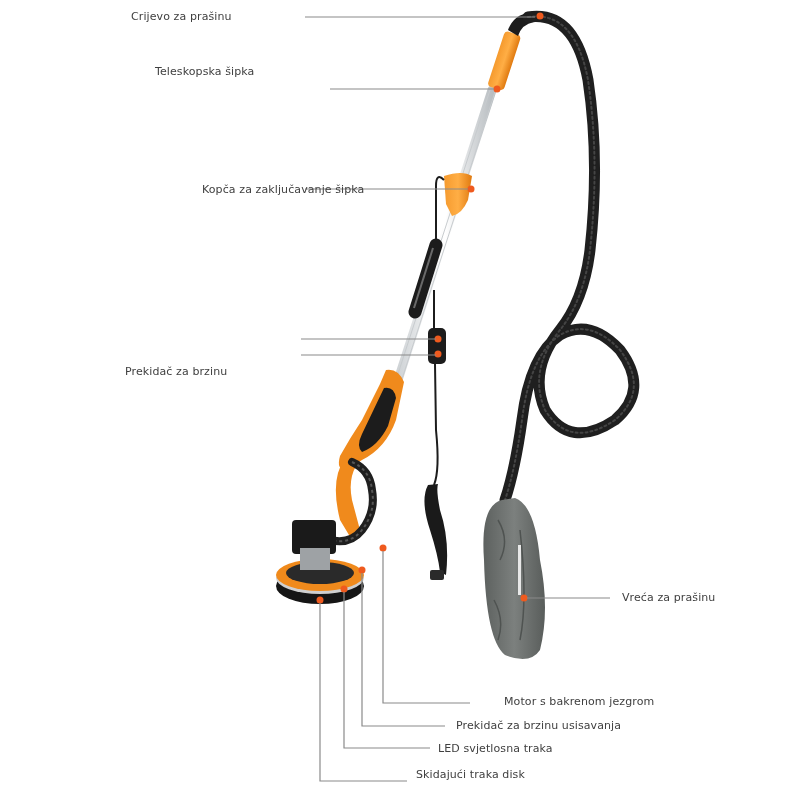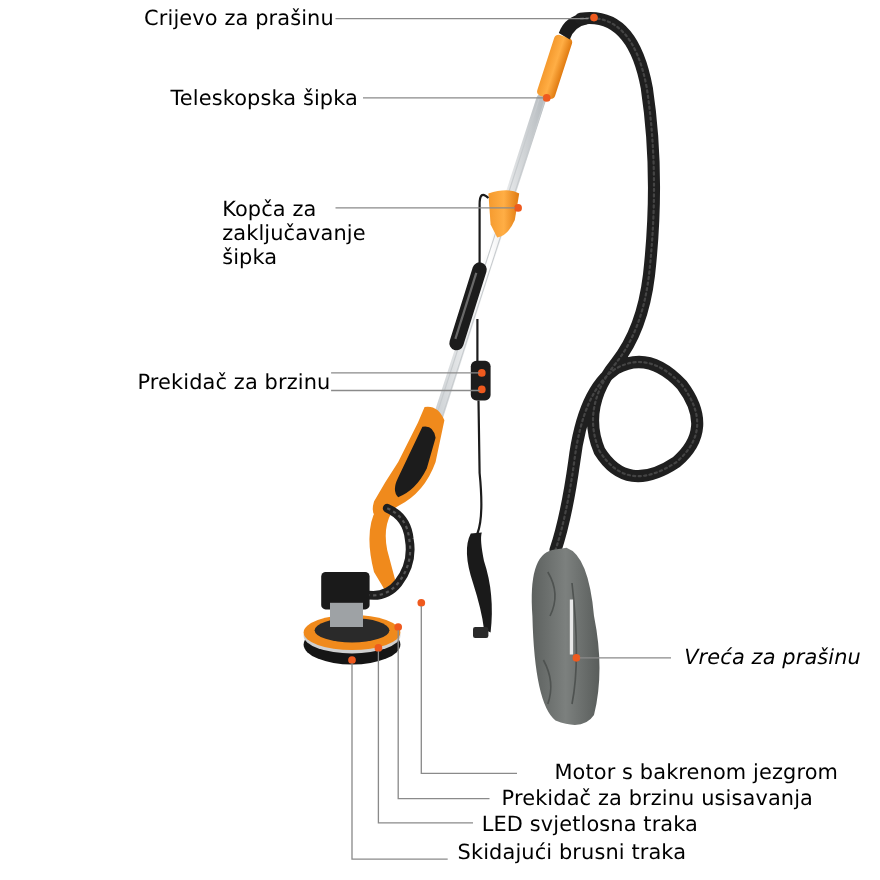--- a/index.html
+++ b/index.html
@@ -1,22 +1,22 @@
 <!DOCTYPE html>
 <html><head>
 <meta charset="utf-8">
 <style>
   html, body { margin: 0; padding: 0; background: #ffffff; }
   #stage { position: relative; width: 800px; height: 800px; overflow: hidden; background: #ffffff; }
   #art { position: absolute; left: 0; top: 0; width: 800px; height: 800px; }
   .label {
     position: absolute;
     font-family: "DejaVu Sans", sans-serif;
-    font-size: 19px;
-    color: #000000;
+    font-size: 11px;
+    color: #404040;
     line-height: 20px;
     white-space: nowrap;
     letter-spacing: 0.1px;
   }
   .label.multi { white-space: normal; line-height: 22px; }
 </style>
 </head>
 <body>
 
 <div id="stage">
@@ -119,21 +119,21 @@
       <line x1="301" y1="355" x2="436" y2="355"></line>
       <line x1="527" y1="598" x2="610" y2="598"></line>
       <polyline points="383,551 383,703 470,703"></polyline>
       <polyline points="362,573 362,726 445,726"></polyline>
       <polyline points="344,592 344,748 430,748"></polyline>
       <polyline points="320,603 320,781 407,781"></polyline>
     </g>
   </svg>
 
   <div class="label" style="left:131px; top:7px;">Crijevo za prašinu</div>
-  <div class="label" style="left:155px; top:79px;text-align:center;">Teleskopska šipka</div>
+  <div class="label" style="left:155px; top:62px;text-align:center;">Teleskopska šipka</div>
   <div class="label multi" style="left:202px; top:179px; width:170px;">Kopča za zaključavanje šipka</div>
-  <div class="label" style="left:125px; top:338px;">Prekidač za brzinu</div>
-  <div class="label" style="left:622px; top:588px;font-style:italic;">Vreća za prašinu</div>
+  <div class="label" style="left:125px; top:362px;">Prekidač za brzinu</div>
+  <div class="label" style="left:622px; top:588px;">Vreća za prašinu</div>
   <div class="label" style="left:504px; top:692px;">Motor s bakrenom jezgrom</div>
   <div class="label" style="left:456px; top:716px;">Prekidač za brzinu usisavanja</div>
   <div class="label" style="left:438px; top:739px;">LED svjetlosna traka</div>
-  <div class="label" style="left:416px; top:765px;">Skidajući brusni traka</div>
+  <div class="label" style="left:416px; top:765px;">Skidajući traka disk</div>
 </div>
 
 </body></html>

